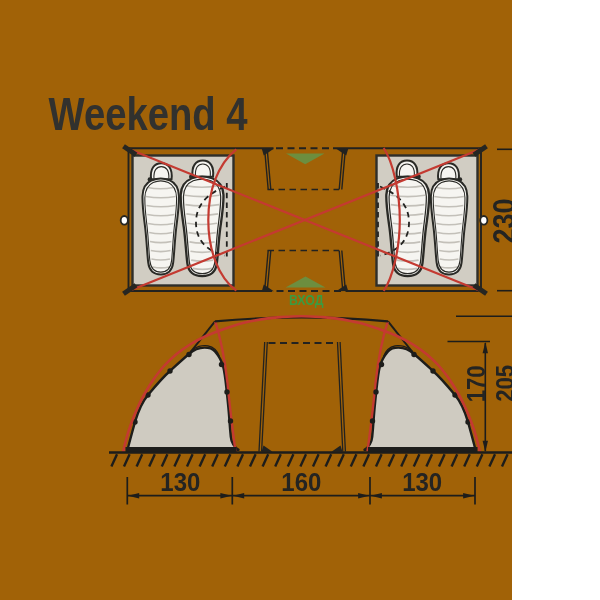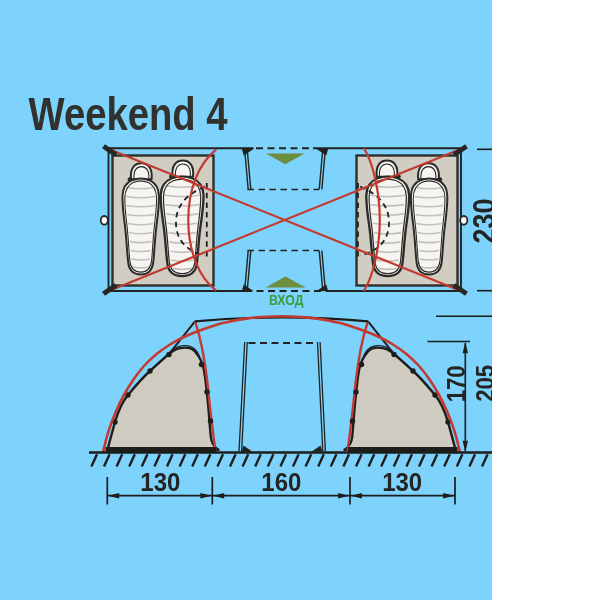--- a/index.html
+++ b/index.html
@@ -1,16 +1,16 @@
 <!DOCTYPE html>
 <html><head>
 <meta charset="utf-8">
 <style>
   html,body{margin:0;padding:0;background:#ffffff;}
-  #page{will-change:transform;width:492px;height:600px;position:relative;background:#7dd3fc;overflow:hidden;}
+  #page{will-change:transform;width:492px;height:600px;position:relative;background:#a16207;overflow:hidden;padding-left:20px;}
   text{font-family:"Liberation Sans",sans-serif;}
 </style>
 </head>
 <body>
 <div id="page">
 <svg width="600" height="600" viewBox="0 0 600 600">
 
   <text x="28.5" y="129.5" font-size="47" font-weight="bold" fill="#31312e" textLength="199" lengthAdjust="spacingAndGlyphs">Weekend 4</text>
 
   <g id="topview">

